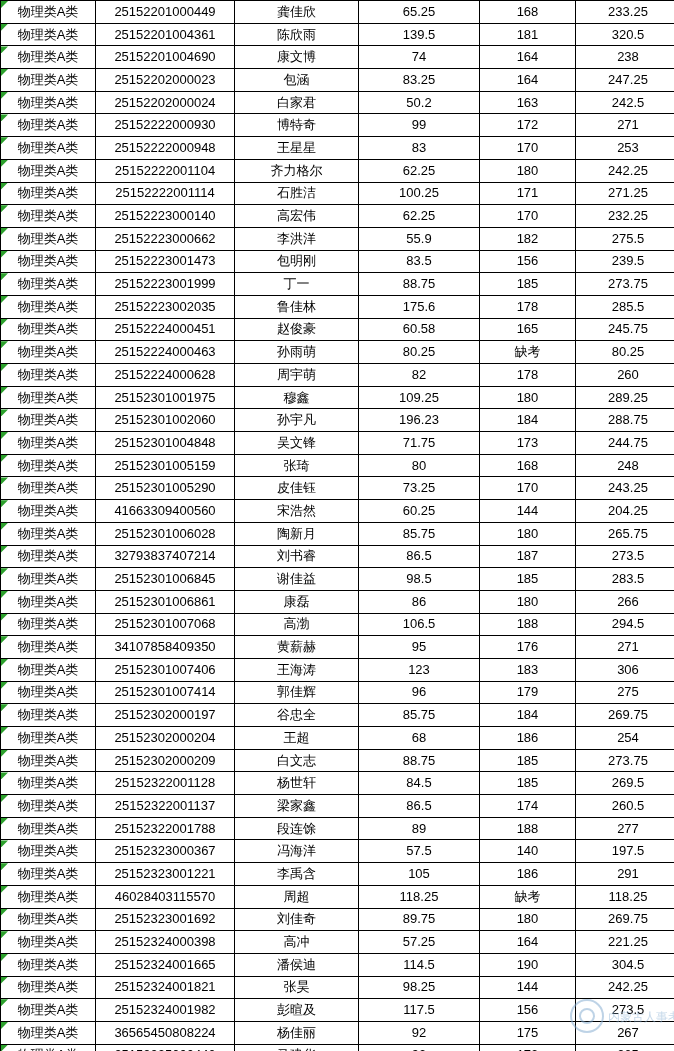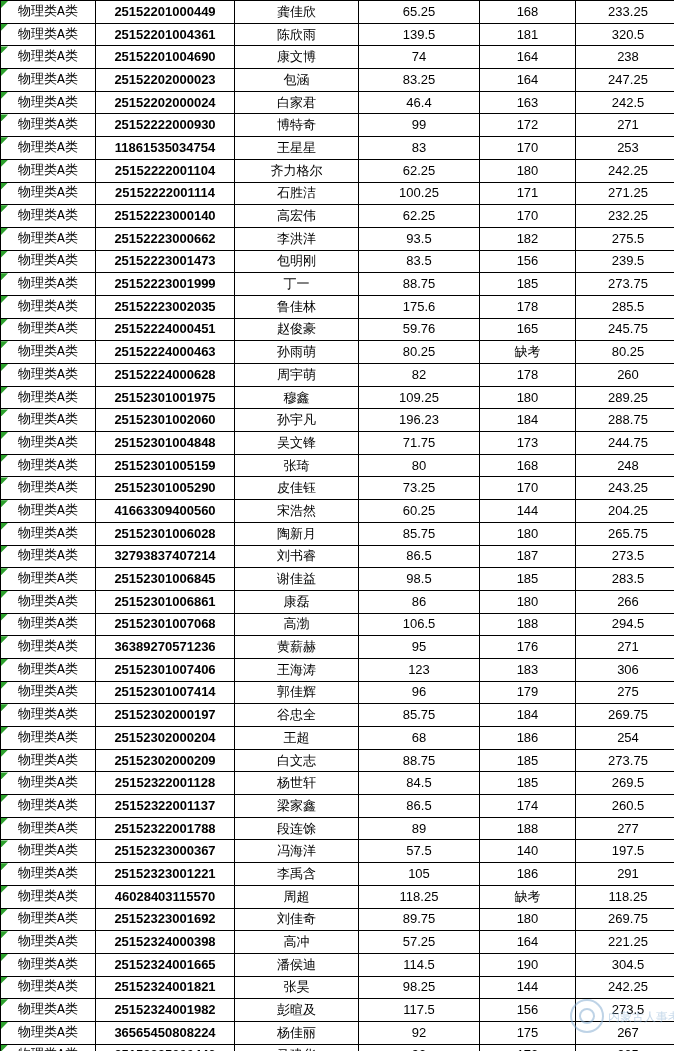--- a/index.html
+++ b/index.html
@@ -27,36 +27,34 @@
     text-align: center;
     vertical-align: middle;
     padding: 0;
     white-space: nowrap;
     overflow: hidden;
   }
   td.col-category {
     width: 94px;
     font-size: 13px;
     position: relative;
-    font-family: Liberation Mono, monospace;
   }
   td.col-category .flag {
     position: absolute;
     left: 0;
     top: 0;
     width: 7px;
     height: 7px;
     background: #2ca02c;
     clip-path: polygon(0 0, 100% 0, 0 100%);
   }
   td.col-id {
     width: 138px;
     font-size: 13.5px;
     letter-spacing: 0px;
-    font-weight: bold;
   }
   td.col-name {
     width: 123px;
     font-size: 14px;
   }
   td.col-score1 {
     width: 120px;
     font-size: 13.5px;
   }
   td.col-score2 {
@@ -139,35 +137,35 @@
         <td class="col-id">25152202000023</td>
         <td class="col-name">包涵</td>
         <td class="col-score1">83.25</td>
         <td class="col-score2">164</td>
         <td class="col-total">247.25</td>
       </tr>
       <tr>
         <td class="col-category">物理类A类<span class="flag"></span></td>
         <td class="col-id">25152202000024</td>
         <td class="col-name">白家君</td>
-        <td class="col-score1">46.4</td>
+        <td class="col-score1">50.2</td>
         <td class="col-score2">163</td>
         <td class="col-total">242.5</td>
       </tr>
       <tr>
         <td class="col-category">物理类A类<span class="flag"></span></td>
         <td class="col-id">25152222000930</td>
         <td class="col-name">博特奇</td>
         <td class="col-score1">99</td>
         <td class="col-score2">172</td>
         <td class="col-total">271</td>
       </tr>
       <tr>
         <td class="col-category">物理类A类<span class="flag"></span></td>
-        <td class="col-id">11861535034754</td>
+        <td class="col-id">25152222000948</td>
         <td class="col-name">王星星</td>
         <td class="col-score1">83</td>
         <td class="col-score2">170</td>
         <td class="col-total">253</td>
       </tr>
       <tr>
         <td class="col-category">物理类A类<span class="flag"></span></td>
         <td class="col-id">25152222001104</td>
         <td class="col-name">齐力格尔</td>
         <td class="col-score1">62.25</td>
@@ -187,21 +185,21 @@
         <td class="col-id">25152223000140</td>
         <td class="col-name">高宏伟</td>
         <td class="col-score1">62.25</td>
         <td class="col-score2">170</td>
         <td class="col-total">232.25</td>
       </tr>
       <tr>
         <td class="col-category">物理类A类<span class="flag"></span></td>
         <td class="col-id">25152223000662</td>
         <td class="col-name">李洪洋</td>
-        <td class="col-score1">93.5</td>
+        <td class="col-score1">55.9</td>
         <td class="col-score2">182</td>
         <td class="col-total">275.5</td>
       </tr>
       <tr>
         <td class="col-category">物理类A类<span class="flag"></span></td>
         <td class="col-id">25152223001473</td>
         <td class="col-name">包明刚</td>
         <td class="col-score1">83.5</td>
         <td class="col-score2">156</td>
         <td class="col-total">239.5</td>
@@ -219,21 +217,21 @@
         <td class="col-id">25152223002035</td>
         <td class="col-name">鲁佳林</td>
         <td class="col-score1">175.6</td>
         <td class="col-score2">178</td>
         <td class="col-total">285.5</td>
       </tr>
       <tr>
         <td class="col-category">物理类A类<span class="flag"></span></td>
         <td class="col-id">25152224000451</td>
         <td class="col-name">赵俊豪</td>
-        <td class="col-score1">59.76</td>
+        <td class="col-score1">60.58</td>
         <td class="col-score2">165</td>
         <td class="col-total">245.75</td>
       </tr>
       <tr>
         <td class="col-category">物理类A类<span class="flag"></span></td>
         <td class="col-id">25152224000463</td>
         <td class="col-name">孙雨萌</td>
         <td class="col-score1">80.25</td>
         <td class="col-score2">缺考</td>
         <td class="col-total">80.25</td>
@@ -329,21 +327,21 @@
       <tr>
         <td class="col-category">物理类A类<span class="flag"></span></td>
         <td class="col-id">25152301007068</td>
         <td class="col-name">高渤</td>
         <td class="col-score1">106.5</td>
         <td class="col-score2">188</td>
         <td class="col-total">294.5</td>
       </tr>
       <tr>
         <td class="col-category">物理类A类<span class="flag"></span></td>
-        <td class="col-id">36389270571236</td>
+        <td class="col-id">34107858409350</td>
         <td class="col-name">黄薪赫</td>
         <td class="col-score1">95</td>
         <td class="col-score2">176</td>
         <td class="col-total">271</td>
       </tr>
       <tr>
         <td class="col-category">物理类A类<span class="flag"></span></td>
         <td class="col-id">25152301007406</td>
         <td class="col-name">王海涛</td>
         <td class="col-score1">123</td>

